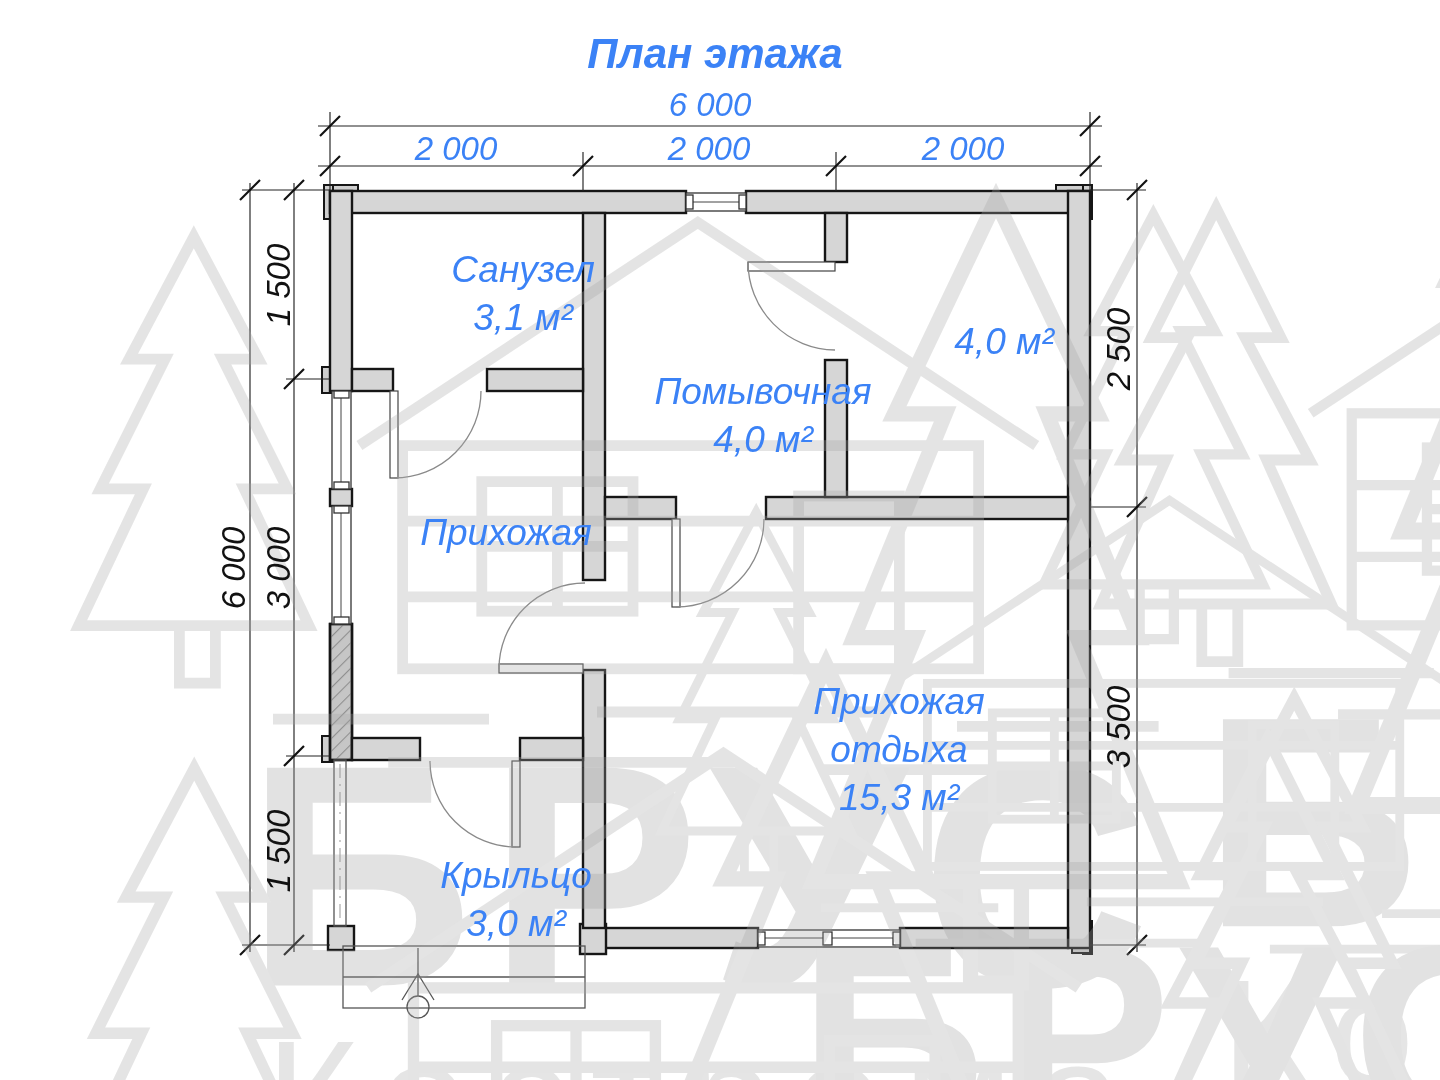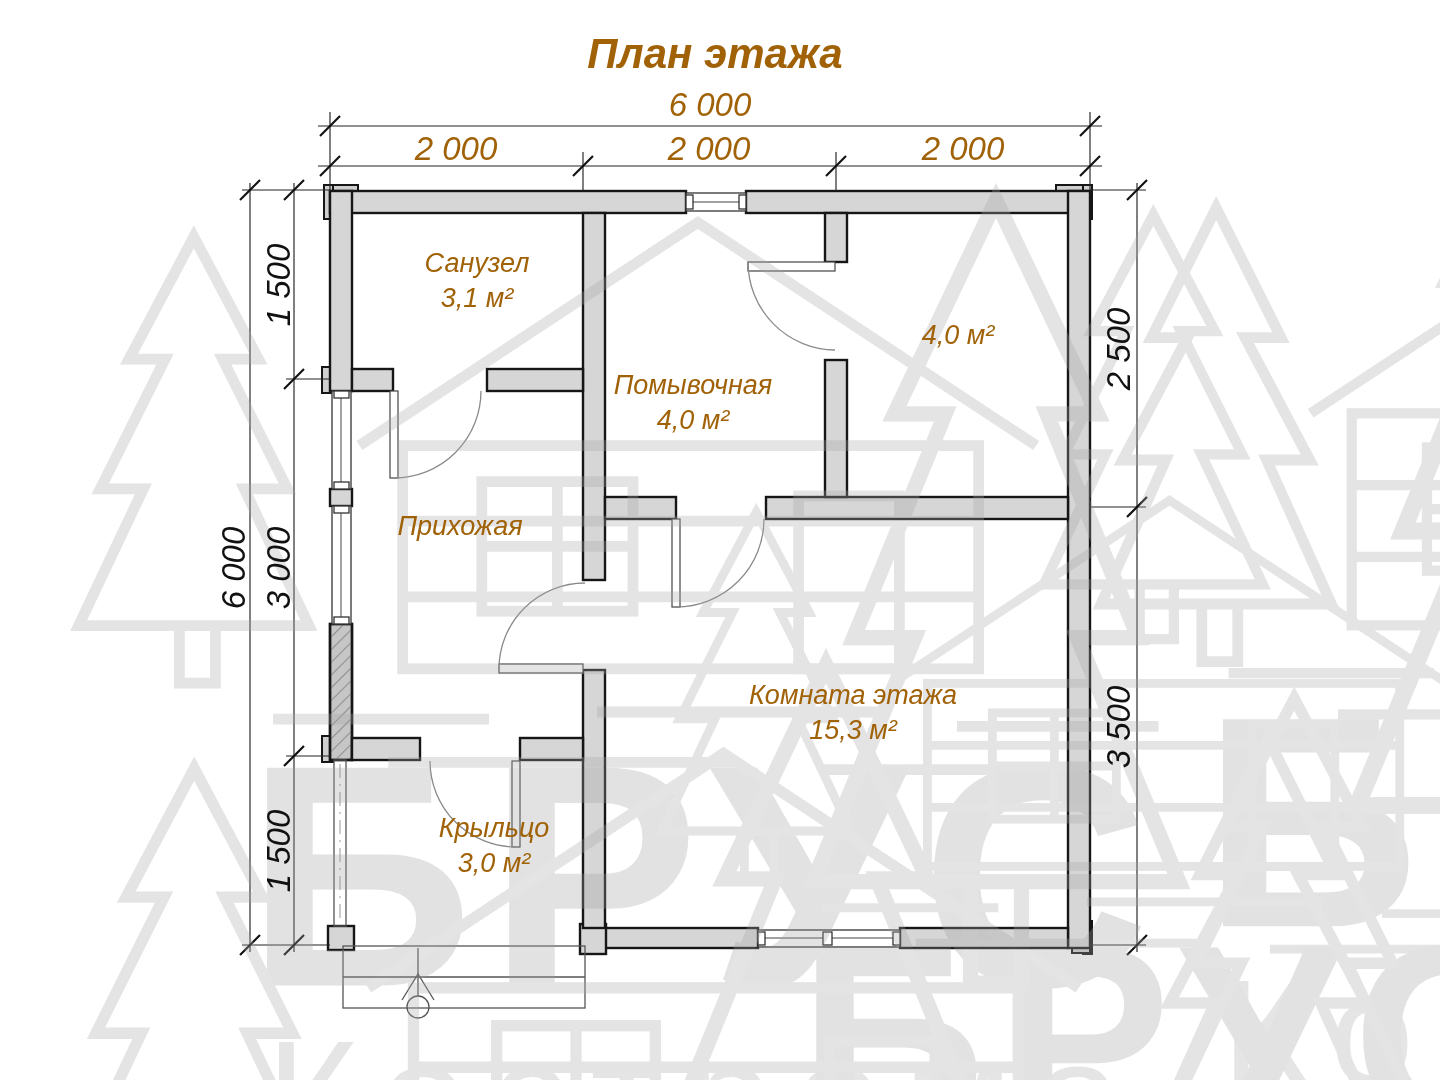--- a/index.html
+++ b/index.html
@@ -15,24 +15,24 @@
   .winr{fill:#ffffff;stroke:#333;stroke-width:1.3;}
   .winl{stroke:#444;stroke-width:1;fill:none;}
   .arc{stroke:#8a8a8a;stroke-width:1.3;fill:none;}
   .leaf{fill:#fff;stroke:#444;stroke-width:1.2;}
   .porch{stroke:#555;stroke-width:1.3;fill:none;}
   .dash{stroke:#999;stroke-width:1;stroke-dasharray:14 6 2 6;fill:none;}
   
   .diml{stroke:#222;stroke-width:1.15;fill:none;}
   .tick{stroke:#111;stroke-width:2.2;}
   
-  .txt{position:absolute;color:#a16207;text-align:center;font-style:italic;}
+  .txt{position:absolute;color:#3b82f6;text-align:center;font-style:italic;}
   .title{font-size:42px;font-weight:bold;}
   .dim{font-size:33px;}
-  .room{font-size:27px;line-height:1.3;}
+  .room{font-size:37px;line-height:1.3;padding-left:46px;}
   .vdim{position:absolute;white-space:nowrap;font-style:italic;font-size:33px;color:#111;
         transform:translate(-50%,-50%) rotate(-90deg);}
   .wm-layer{opacity:.30;pointer-events:none;}
   .wm-art{fill:none;stroke:#a8a8a8;stroke-width:3;}
   .wm-brand{font-family:"Liberation Sans",sans-serif;font-weight:bold;font-size:88px;
             fill:#a0a0a0;letter-spacing:4px;}
   .wm-city{font-family:"Liberation Sans",sans-serif;font-size:44px;fill:#ababab;letter-spacing:6px;}
 </style>
 </head>
 <body>
@@ -241,32 +241,32 @@
   <div class="vdim" style="left:279px;top:568px;">3 000</div>
   <div class="vdim" style="left:279px;top:851px;">1 500</div>
 
   <div class="vdim" style="left:1119px;top:349px;">2 500</div>
   <div class="vdim" style="left:1119px;top:727px;">3 500</div>
 
   <div class="txt room" style="left:352px;top:246px;width:250px;">
     <div>Санузел</div>
     <div>3,1 м²</div>
   </div>
-  <div class="txt room" style="left:568px;top:368px;width:250px;">
+  <div class="txt room" style="left:592px;top:368px;width:250px;">
     <div>Помывочная</div>
     <div>4,0 м²</div>
   </div>
   <div class="txt room" style="left:833px;top:318px;width:250px;">
     <div>4,0 м²</div>
   </div>
   <div class="txt room" style="left:352px;top:509px;width:216px;">
     <div>Прихожая</div>
   </div>
   <div class="txt room" style="left:738px;top:678px;width:230px;">
-    <div>Комната этажа</div>
+    <div>Прихожая отдыха</div>
     <div>15,3 м²</div>
   </div>
-  <div class="txt room" style="left:345px;top:811px;width:250px;margin-left:24px;">
+  <div class="txt room" style="left:345px;top:852px;width:250px;">
     <div>Крыльцо</div>
     <div>3,0 м²</div>
   </div>
 
 </div>
 
 </body></html>

